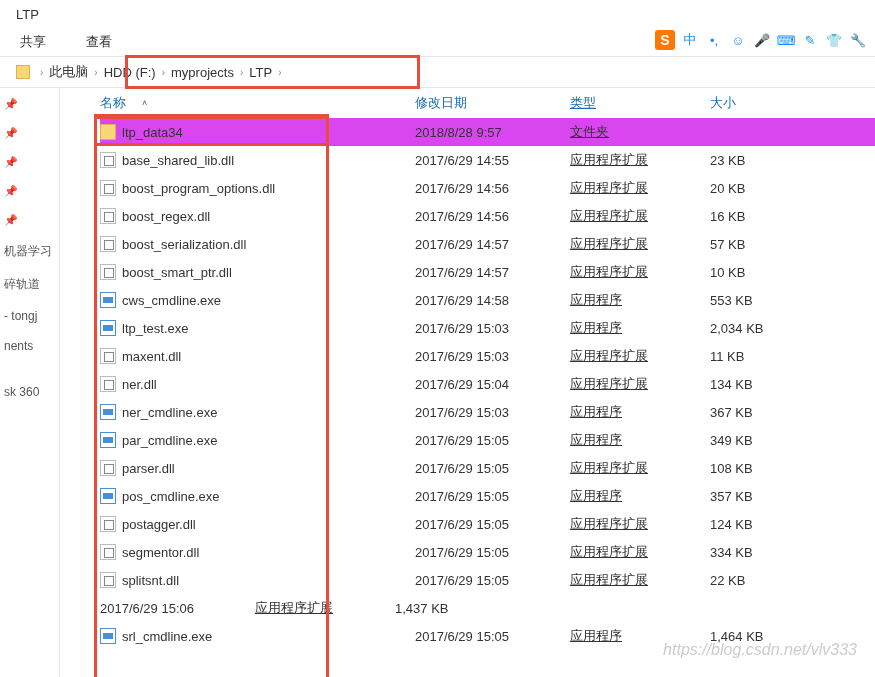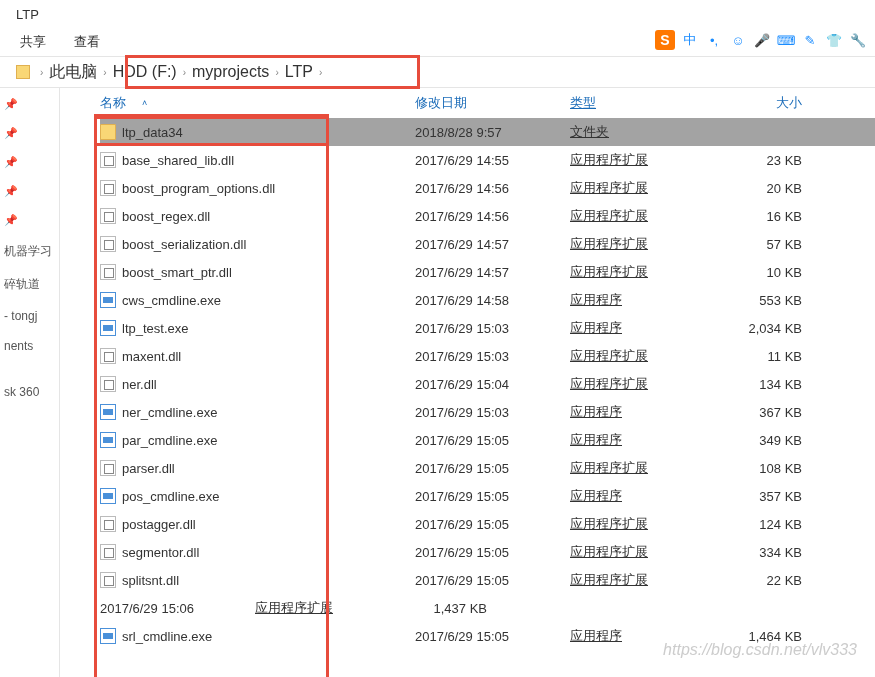--- a/index.html
+++ b/index.html
@@ -1,49 +1,49 @@
 <!DOCTYPE html>
 <html><head>
   <meta charset="utf-8">
   <style>
     * { margin: 0; padding: 0; box-sizing: border-box; font-family: "Microsoft YaHei", "Segoe UI", sans-serif; }
     body { width: 875px; height: 677px; background: #fff; font-size: 12px; color: #333; overflow: hidden; position: relative; }
     
     .titlebar { height: 28px; padding: 4px 8px; font-size: 13px; display: flex; align-items: center; }
     .titlebar span { margin-left: 8px; }
     
-    .menubar { height: 28px; display: flex; align-items: center; padding: 0 20px; gap: 28px; font-size: 13px; }
+    .menubar { height: 28px; display: flex; align-items: center; padding: 0 20px; gap: 40px; font-size: 13px; }
     .menubar span { cursor: default; }
     
     .input-toolbar { position: absolute; top: 30px; right: 8px; display: flex; gap: 6px; align-items: center; }
     .input-icon { width: 20px; height: 20px; background: #ff7700; border-radius: 3px; display: flex; align-items: center; justify-content: center; color: #fff; font-weight: bold; font-size: 14px; }
     .input-tool { width: 18px; height: 18px; display: flex; align-items: center; justify-content: center; color: #1a8cff; font-size: 13px; }
     
     .breadcrumb-bar { height: 32px; border-top: 1px solid #e5e5e5; border-bottom: 1px solid #e5e5e5; display: flex; align-items: center; padding: 0 8px; position: relative; }
     .breadcrumb-icon { width: 14px; height: 14px; background: #f9d776; border: 1px solid #e0b050; margin: 0 4px 0 8px; }
     .bc-sep { margin: 0 6px; color: #888; font-size: 10px; }
-    .bc-item { font-size: 16px; }
+    .bc-item { font-size: 13px; }
     .bc-highlight { position: absolute; border: 3px solid #e74c3c; height: 34px; left: 125px; width: 295px; top: -2px; pointer-events: none; }
     
     .content { display: flex; height: calc(100% - 88px); }
     .quickaccess { width: 60px; border-right: 1px solid #e5e5e5; padding: 8px 4px; display: flex; flex-direction: column; gap: 12px; font-size: 12px; color: #555; }
     .qa-item { display: flex; align-items: center; gap: 2px; padding: 2px 0; overflow: hidden; white-space: nowrap; }
     .pin { color: #888; font-size: 11px; width: 14px; text-align: center; }
     
     .filelist { flex: 1; position: relative; }
     .columns { display: flex; height: 30px; align-items: center; padding-left: 40px; color: #1a6bb8; font-size: 13px; }
     .col-name { width: 315px; display: flex; align-items: center; gap: 16px; }
     .col-date { width: 155px; }
     .col-type { width: 140px; text-decoration: underline; }
-    .col-size { width: 100px; text-align: right; padding-right: 8px; }
+    .col-size { width: 100px; text-align: left; padding-right: 8px; }
     .sort-arrow { font-size: 9px; }
     
     .rows { padding-left: 40px; }
     .row { display: flex; height: 28px; align-items: center; font-size: 13px; color: #333; }
-    .row.selected { background: #a3a3a3; align-items: center; }
+    .row.selected { background: #d946ef; align-items: center; }
     .row .col-name { display: flex; align-items: center; gap: 6px; }
     .ficon { width: 16px; height: 16px; flex-shrink: 0; }
     .ficon-folder { background: #f9d776; border: 1px solid #e0b050; border-radius: 1px; }
     .ficon-dll { border: 1px solid #bbb; background: #fff; position: relative; }
     .ficon-dll::after { content: ""; position: absolute; width: 8px; height: 8px; border: 1px solid #888; top: 3px; left: 3px; }
     .ficon-exe { border: 1px solid #4a90d9; background: #fff; position: relative; }
     .ficon-exe::after { content: ""; position: absolute; width: 10px; height: 6px; background: #4a90d9; top: 4px; left: 2px; }
     
     .files-highlight { position: absolute; border: 3px solid #e74c3c; left: 34px; top: 28px; width: 235px; height: 577px; pointer-events: none; }
     .folder-highlight { position: absolute; border: 3px solid #e74c3c; left: 34px; top: 26px; width: 235px; height: 32px; pointer-events: none; z-index: 2; }

